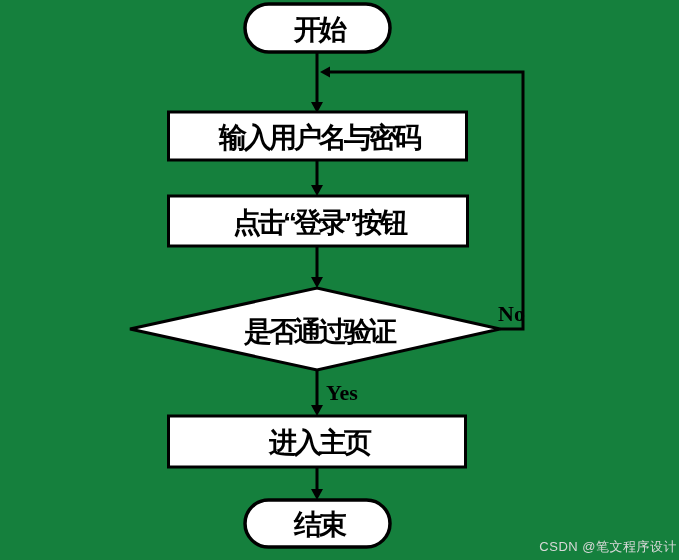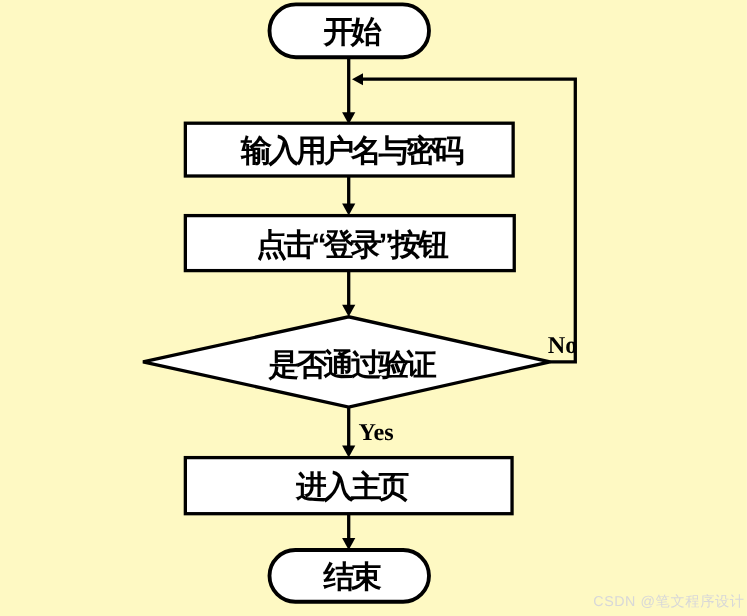--- a/index.html
+++ b/index.html
@@ -1,20 +1,20 @@
 <!DOCTYPE html>
 <html><head>
 <meta charset="utf-8">
 <style>
   html, body { margin: 0; padding: 0; background: #ffffff; }
   .stage {
     position: relative;
     width: 679px;
     height: 560px;
-    background: #fef9c3;
+    background: #15803d;
     overflow: hidden;
   }
   svg { display: block; }
   .shape {
     fill: #ffffff;
     stroke: #000000;
   }
   .edge {
     fill: none;
     stroke: #000000;

